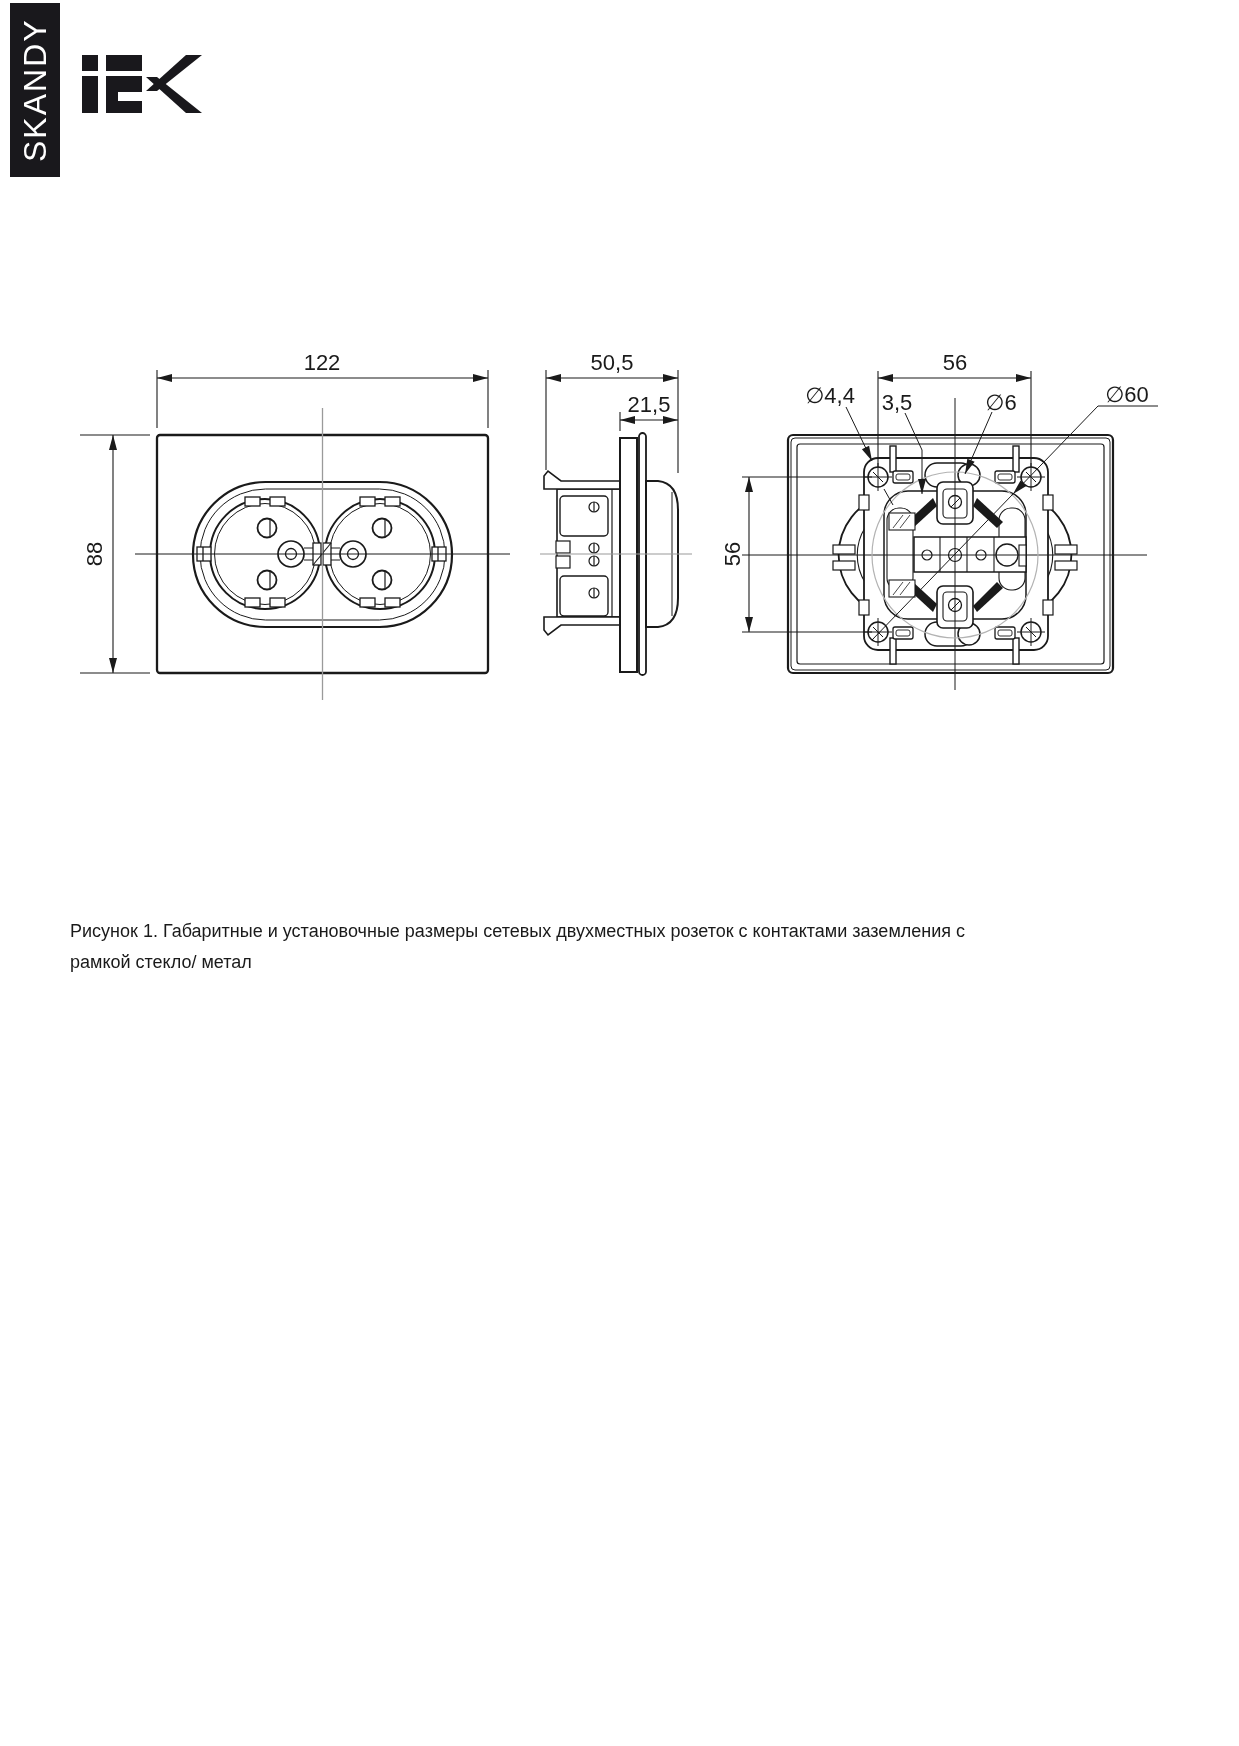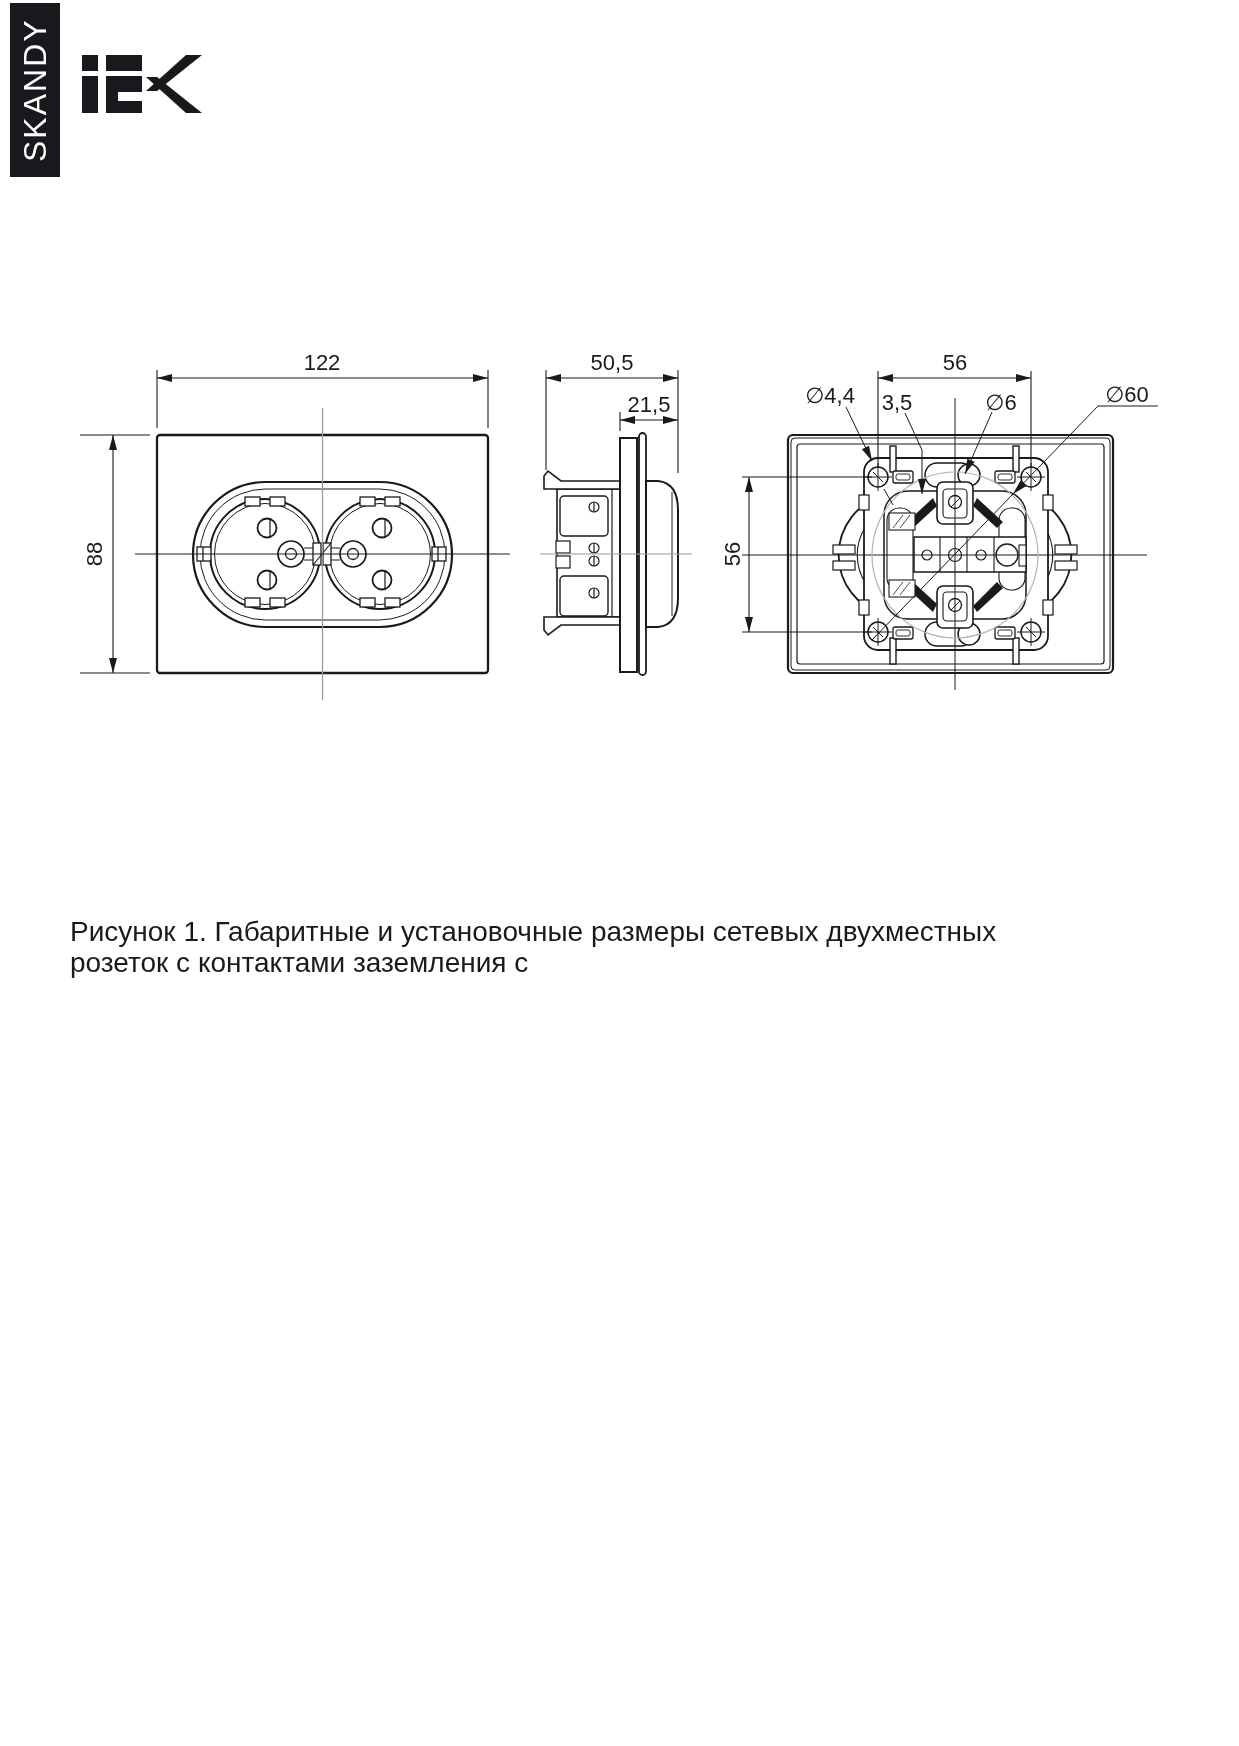--- a/index.html
+++ b/index.html
@@ -2,21 +2,21 @@
 <html><head>
 <meta charset="utf-8">
 <style>
   html,body{margin:0;padding:0;background:#ffffff;}
   body{width:1239px;height:1746px;position:relative;font-family:"Liberation Sans",sans-serif;color:#1a1a1a;overflow:hidden;}
   .sidebar{position:absolute;left:10px;top:3px;width:50px;height:174px;}
   .sidebar-label{position:absolute;left:0;top:0;width:50px;height:174px;display:flex;align-items:center;justify-content:center;
     writing-mode:vertical-rl;transform:rotate(180deg);font-size:32px;letter-spacing:2px;color:#ffffff;}
   .logo{position:absolute;left:82px;top:55px;}
   .figure-svg{position:absolute;left:0;top:0;}
-  .caption{position:absolute;left:70px;top:916px;width:1010px;font-size:28px;line-height:31px;color:#1a1a1a;}
+  .caption{position:absolute;left:70px;top:916px;width:1010px;font-size:18px;line-height:31px;color:#1a1a1a;}
   svg text{font-family:"Liberation Sans",sans-serif;}
 </style>
 </head>
 <body>
 
 <div class="sidebar" style="background:#19181c;">
   <span class="sidebar-label">SKANDY</span>
 </div>
 
 <svg class="logo" width="120" height="60" viewBox="0 0 120 60">
@@ -313,13 +313,14 @@
     <text transform="translate(740 554) rotate(-90)" text-anchor="middle">56</text>
     <text x="830" y="403" text-anchor="middle">∅4,4</text>
     <text x="897" y="410" text-anchor="middle">3,5</text>
     <text x="1001" y="410" text-anchor="middle">∅6</text>
     <text x="1127" y="402" text-anchor="middle">∅60</text>
   </g>
 </svg>
 
 <div class="caption">
   <div>Рисунок 1. Габаритные и установочные размеры сетевых двухместных розеток с контактами заземления с</div>
+  <div>рамкой стекло/ метал</div>
 </div>
 
 </body></html>

